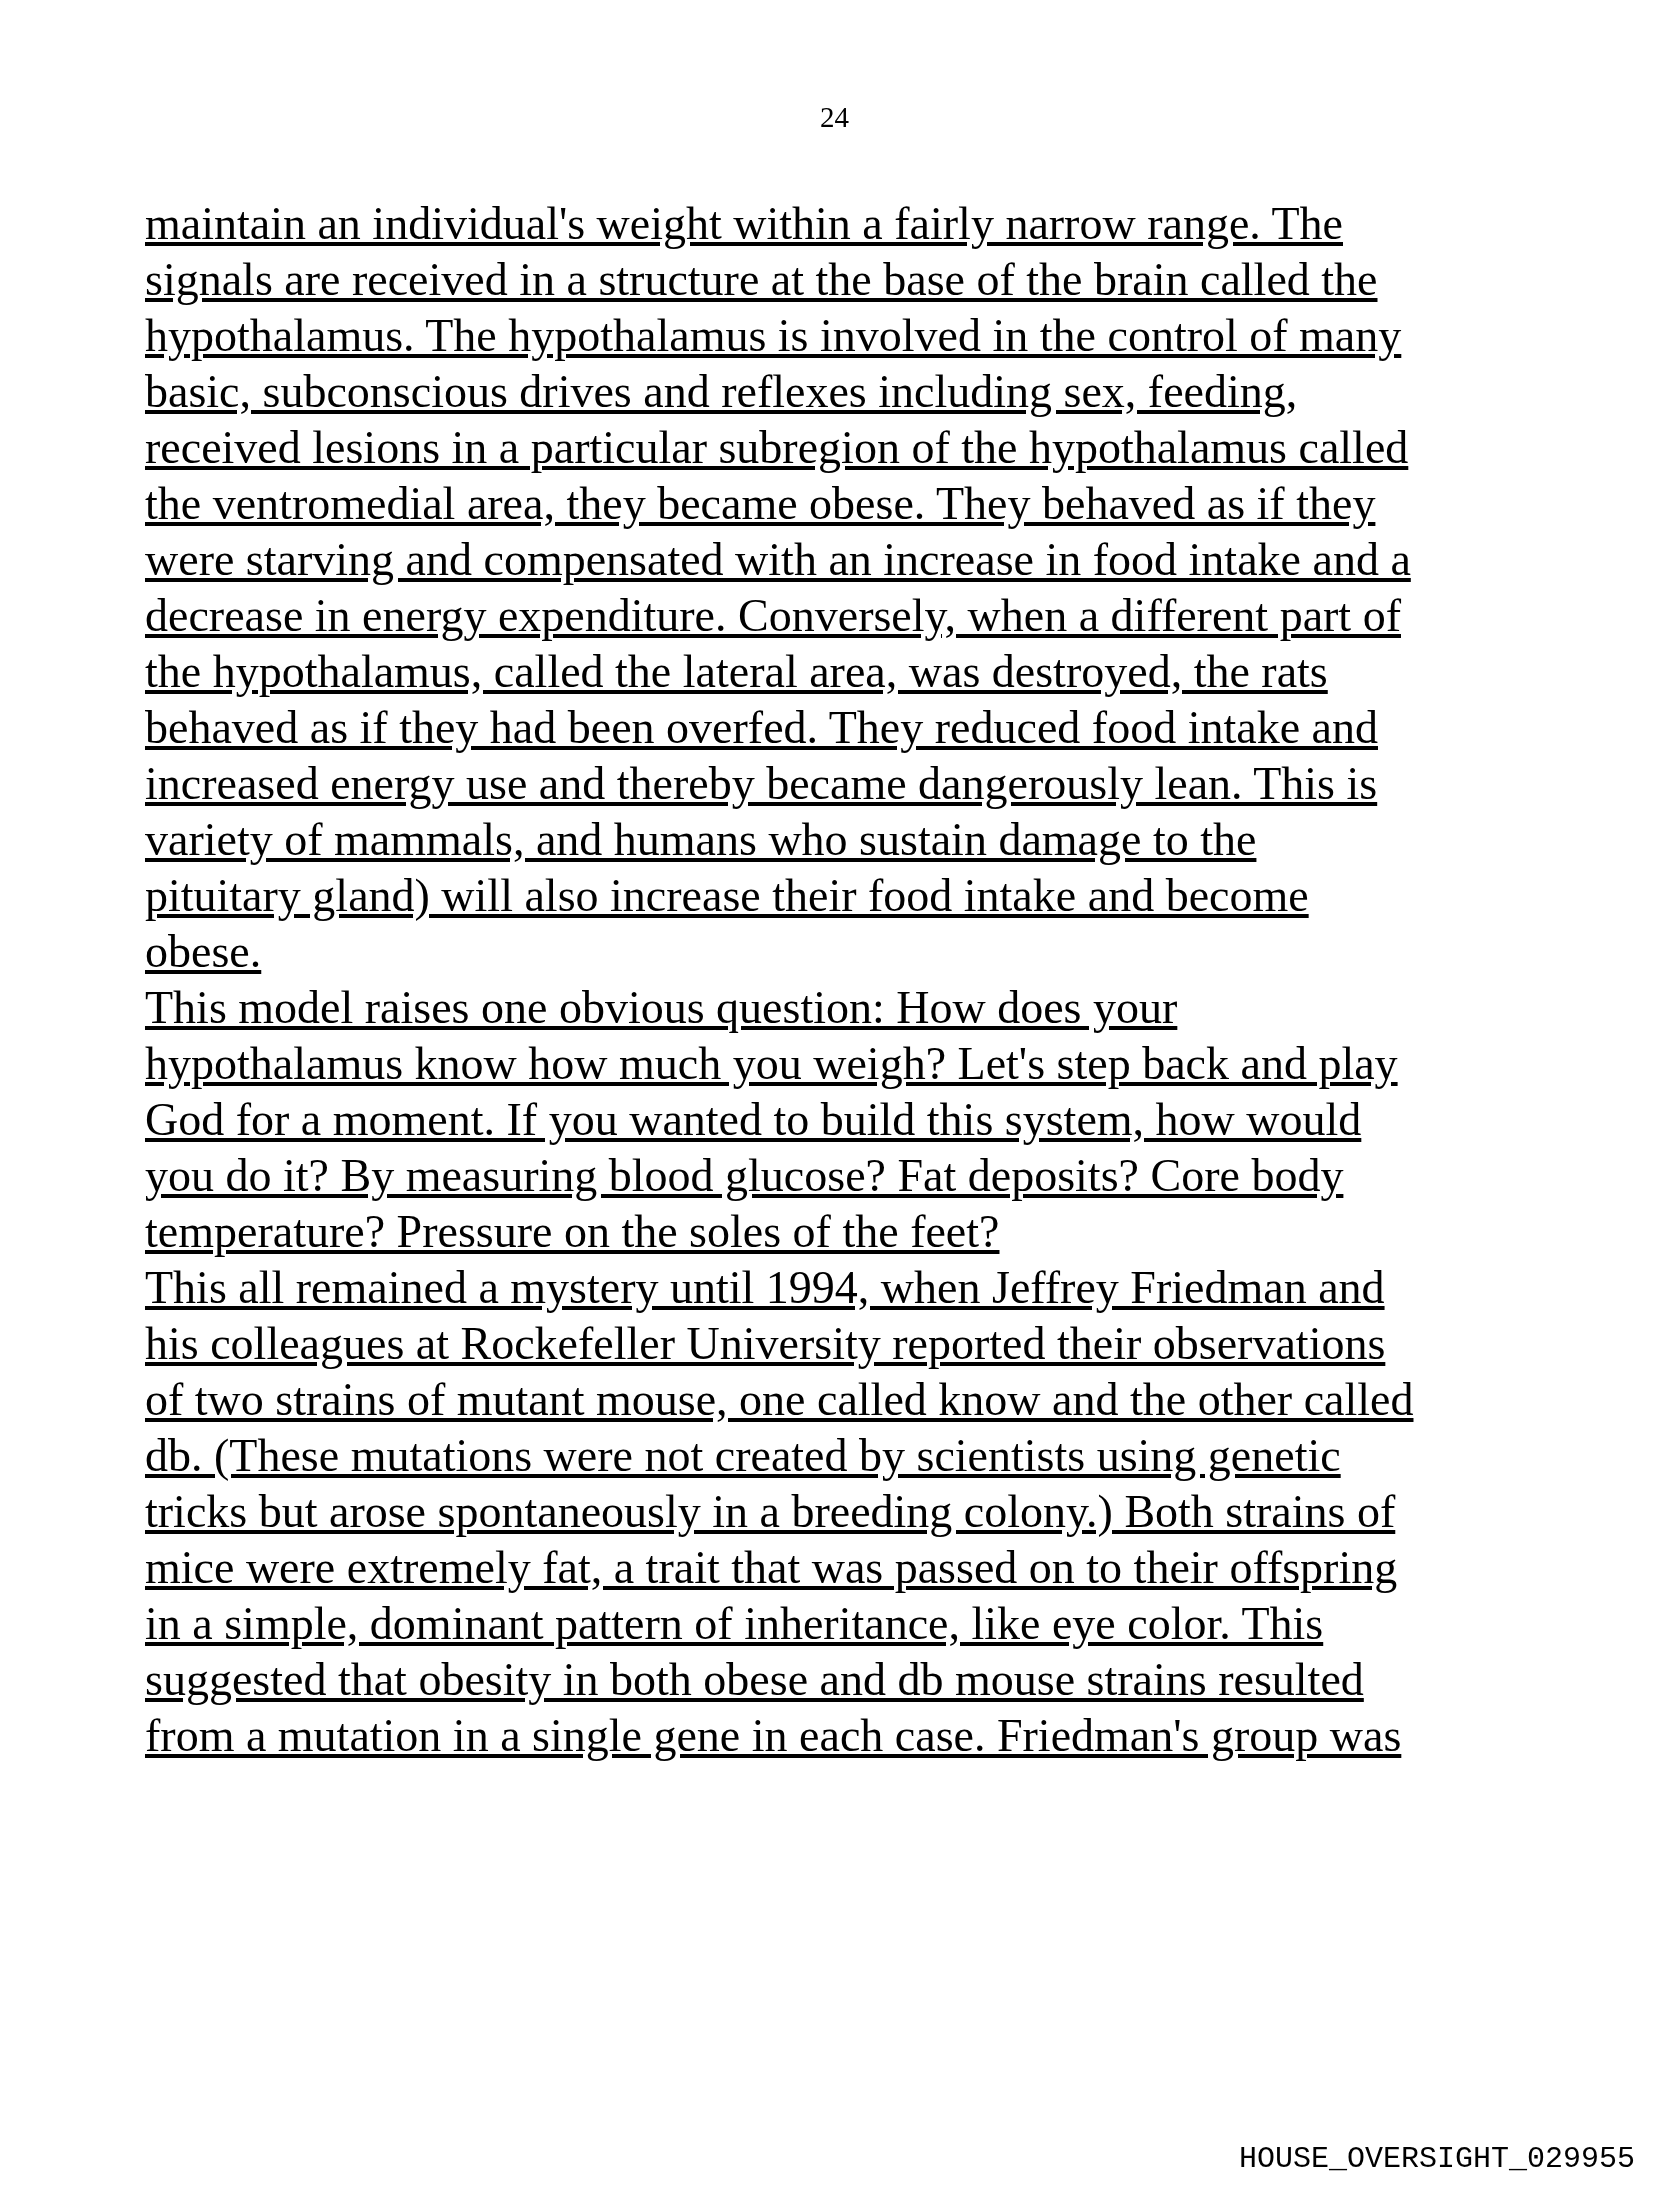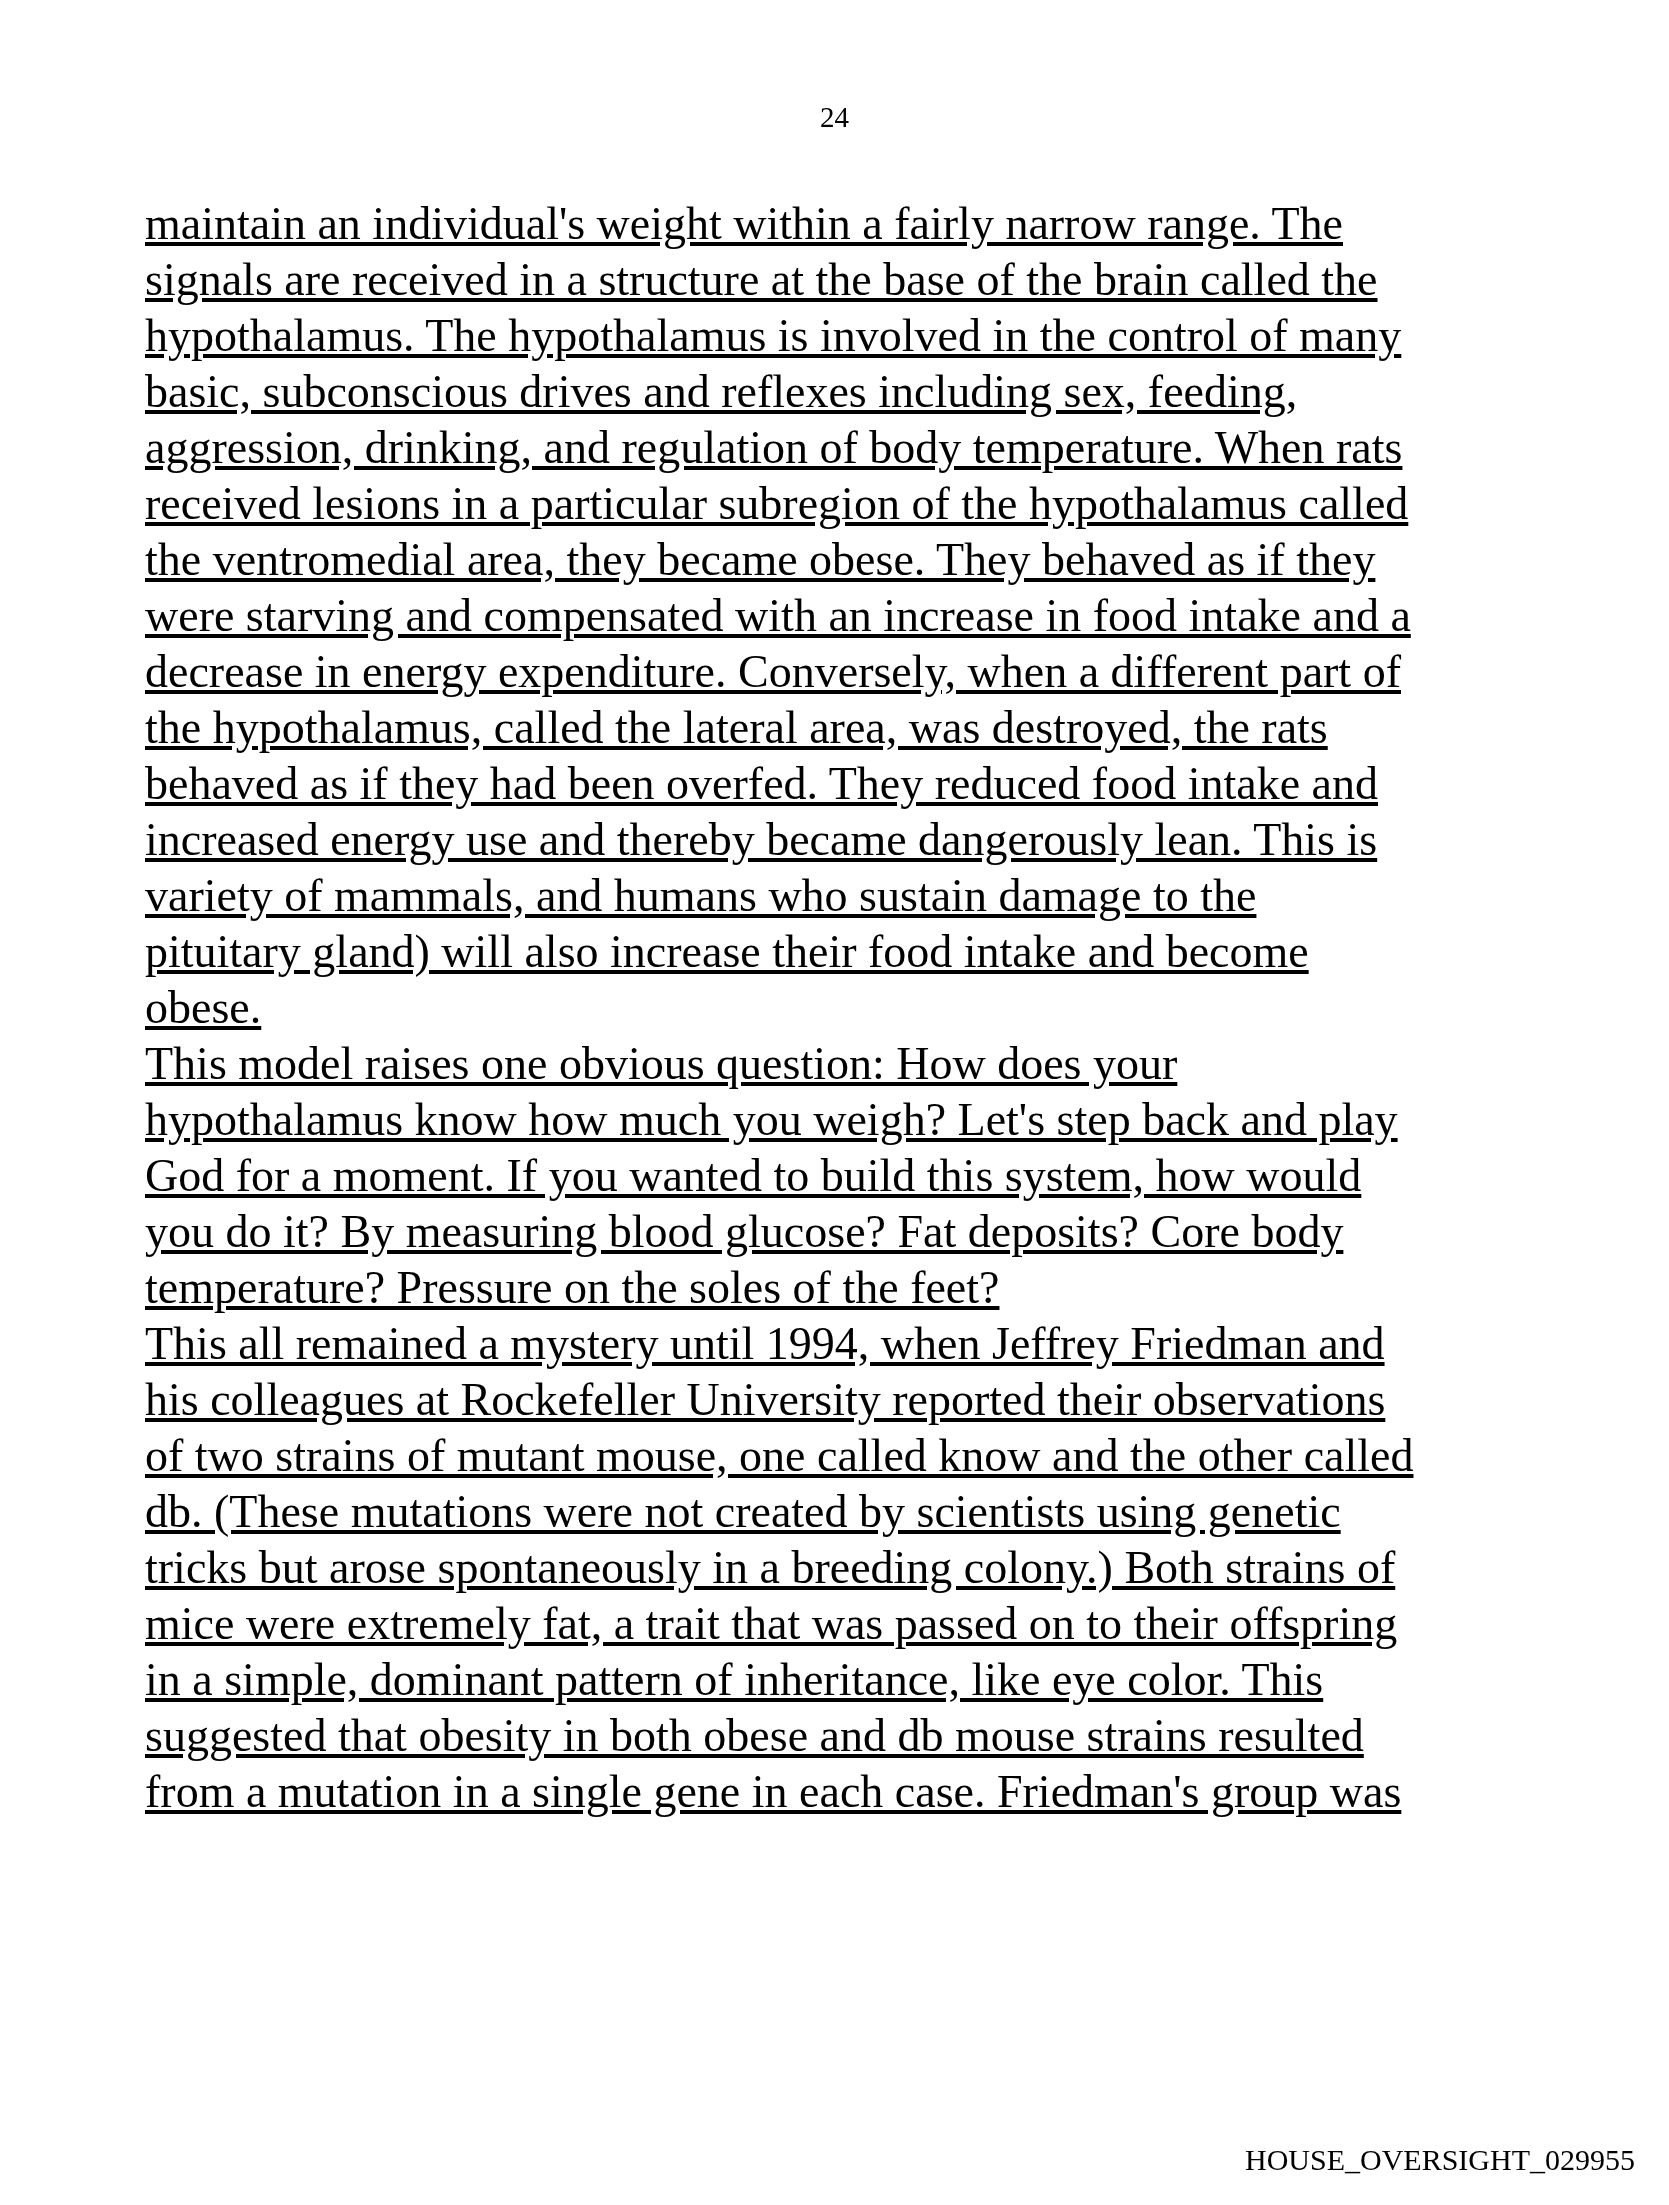--- a/index.html
+++ b/index.html
@@ -35,37 +35,36 @@
     text-decoration: underline;
   }
   .body-text .line {
     display: block;
     white-space: nowrap;
   }
   .footer-id {
     position: absolute;
     top: 2140px;
     right: 34px;
-    font-family: Liberation Serif, serif;
+    font-family: Liberation Mono, monospace;
     font-size: 30px;
     line-height: 39px;
     white-space: nowrap;
   }
 </style>
 </head>
 <body>
 
 <div class="page-number">24</div>
 
 <div class="body-text">
   <span class="line">maintain an individual's weight within a fairly narrow range. The</span>
   <span class="line">signals are received in a structure at the base of the brain called the</span>
   <span class="line">hypothalamus. The hypothalamus is involved in the control of many</span>
   <span class="line">basic, subconscious drives and reflexes including sex, feeding,</span>
-  <span class="line">aggression, drinking, and regulation of body temperature. When rats</span>
   <span class="line">received lesions in a particular subregion of the hypothalamus called</span>
   <span class="line">the ventromedial area, they became obese. They behaved as if they</span>
   <span class="line">were starving and compensated with an increase in food intake and a</span>
   <span class="line">decrease in energy expenditure. Conversely, when a different part of</span>
   <span class="line">the hypothalamus, called the lateral area, was destroyed, the rats</span>
   <span class="line">behaved as if they had been overfed. They reduced food intake and</span>
   <span class="line">increased energy use and thereby became dangerously lean. This is</span>
   <span class="line">variety of mammals, and humans who sustain damage to the</span>
   <span class="line">pituitary gland) will also increase their food intake and become</span>
   <span class="line">obese.</span>

